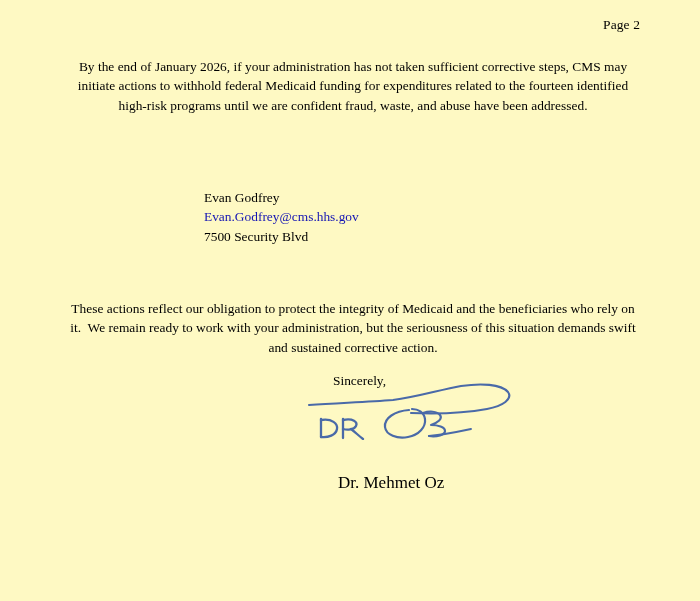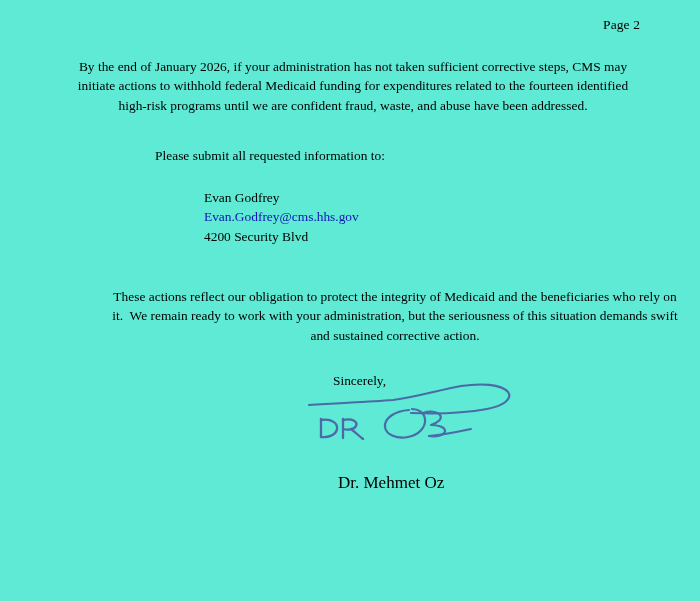--- a/index.html
+++ b/index.html
@@ -14,21 +14,21 @@
     overflow: hidden;
     font-family: "Liberation Serif", "DejaVu Serif", serif;
     color: #000000;
     -webkit-font-smoothing: antialiased;
   }
 
   .page {
     position: relative;
     width: 700px;
     height: 601px;
-    background: #5eead4;
+    background: #fef9c3;
   }
 
   
   .page-header {
     position: absolute;
     top: 17px;
     right: 60px;
     font-size: 13.5px;
     line-height: 16px;
     letter-spacing: 0.1px;
@@ -41,21 +41,21 @@
     width: 566px;
     font-size: 13.4px;
     line-height: 19.3px;
     text-align: center;
     white-space: pre-wrap;
     letter-spacing: 0.01px;
   }
 
   #para-deadline  { top: 57px; }
   #para-submit    { top: 146px; width: 400px; }
-  #para-integrity { top: 287px; margin-left: 42px; }
+  #para-integrity { top: 299px; }
   #enclosure-line { top: 488px; width: 300px; }
 
   
   .address-block {
     position: absolute;
     left: 204px;
     top: 188px;
     font-size: 13.4px;
     line-height: 19.3px;
   }
@@ -95,28 +95,27 @@
 </style>
 </head>
 <body>
 
 <div class="page">
 
   <div class="page-header">Page 2</div>
 
   <div class="body-block" id="para-deadline">By the end of January 2026, if your administration has not taken sufficient corrective steps, CMS may initiate actions to withhold federal Medicaid funding for expenditures related to the fourteen identified high-risk programs until we are confident fraud, waste, and abuse have been addressed.</div>
 
-  <div class="body-block" id="para-submit">Please submit all requested information to:</div>
 
   <div class="address-block">
     <div class="address-line">Evan Godfrey</div>
     <div class="address-line">
       <span class="email-link">Evan.Godfrey@cms.hhs.gov</span>
     </div>
-    <div class="address-line">4200 Security Blvd</div>
+    <div class="address-line">7500 Security Blvd</div>
   </div>
 
   <div class="body-block" id="para-integrity">These actions reflect our obligation to protect the integrity of Medicaid and the beneficiaries who rely on it.  We remain ready to work with your administration, but the seriousness of this situation demands swift and sustained corrective action.</div>
 
   <div class="closing">Sincerely,</div>
 
   <div class="signature-mark">
     <svg viewBox="0 0 220 64" xmlns="http://www.w3.org/2000/svg" fill="none" stroke="#4a6aa8" stroke-linecap="round" stroke-linejoin="round">
 
       <path d="M4 29 C 34 27, 62 26, 88 24 C 112 21, 134 14, 156 10 C 176 7, 196 8, 203 16 C 208 23, 198 30, 182 33 C 160 37, 130 38, 106 37" stroke-width="2.1"></path>

